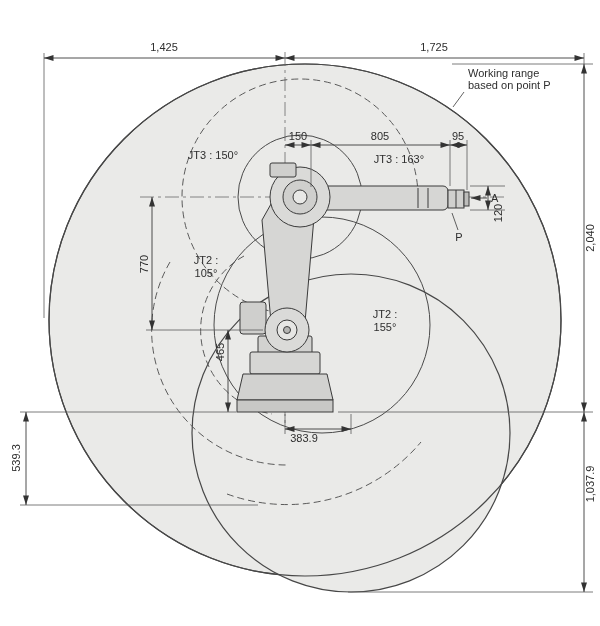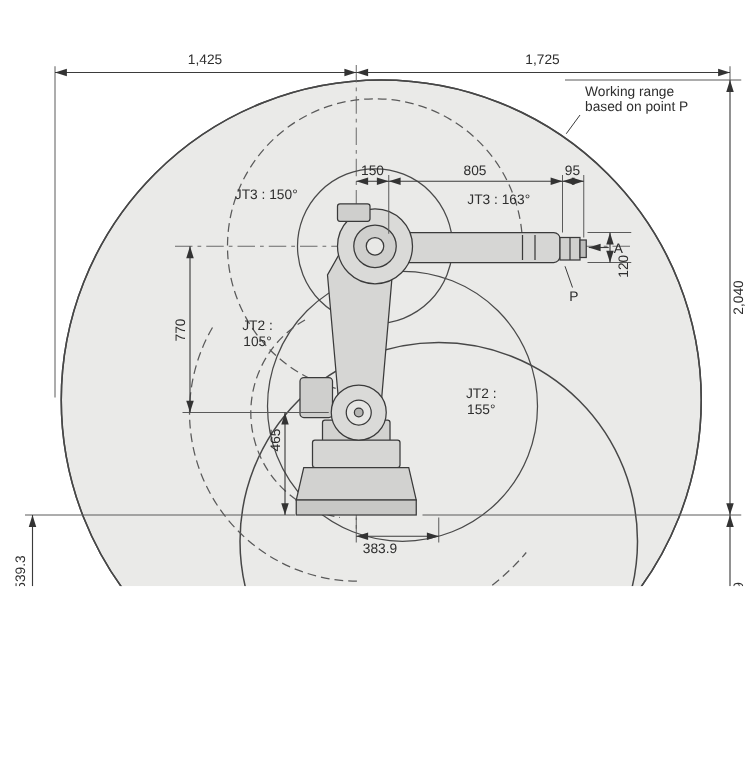--- a/index.html
+++ b/index.html
@@ -1,16 +1,16 @@
 <!DOCTYPE html>
 <html><head>
 <meta charset="utf-8">
 <style>
   html,body{margin:0;padding:0;background:#ffffff;}
-  .stage{position:relative;width:600px;height:469px;background:#ffffff;overflow:hidden;}
+  .stage{position:relative;width:600px;height:626px;background:#ffffff;overflow:hidden;}
   svg{display:block;}
   svg text{font-family:"Liberation Sans",sans-serif;font-size:11px;fill:#2e2e2e;}
   .range{fill:#eaeae8;stroke:#474747;stroke-width:1.2;}
   .rangeO{fill:none;stroke:#474747;stroke-width:1.2;}
   .arc{fill:none;stroke:#4a4a4a;stroke-width:1;}
   .arcD{fill:none;stroke:#5a5a5a;stroke-width:1;stroke-dasharray:7 4;}
   .cl{stroke:#6a6a6a;stroke-width:0.8;stroke-dasharray:14 4 3 4;fill:none;}
   .ext{stroke:#5a5a5a;stroke-width:0.8;fill:none;}
   .dim{stroke:#3b3b3b;stroke-width:0.9;fill:none;}
   .ldr{stroke:#3b3b3b;stroke-width:0.8;fill:none;}

